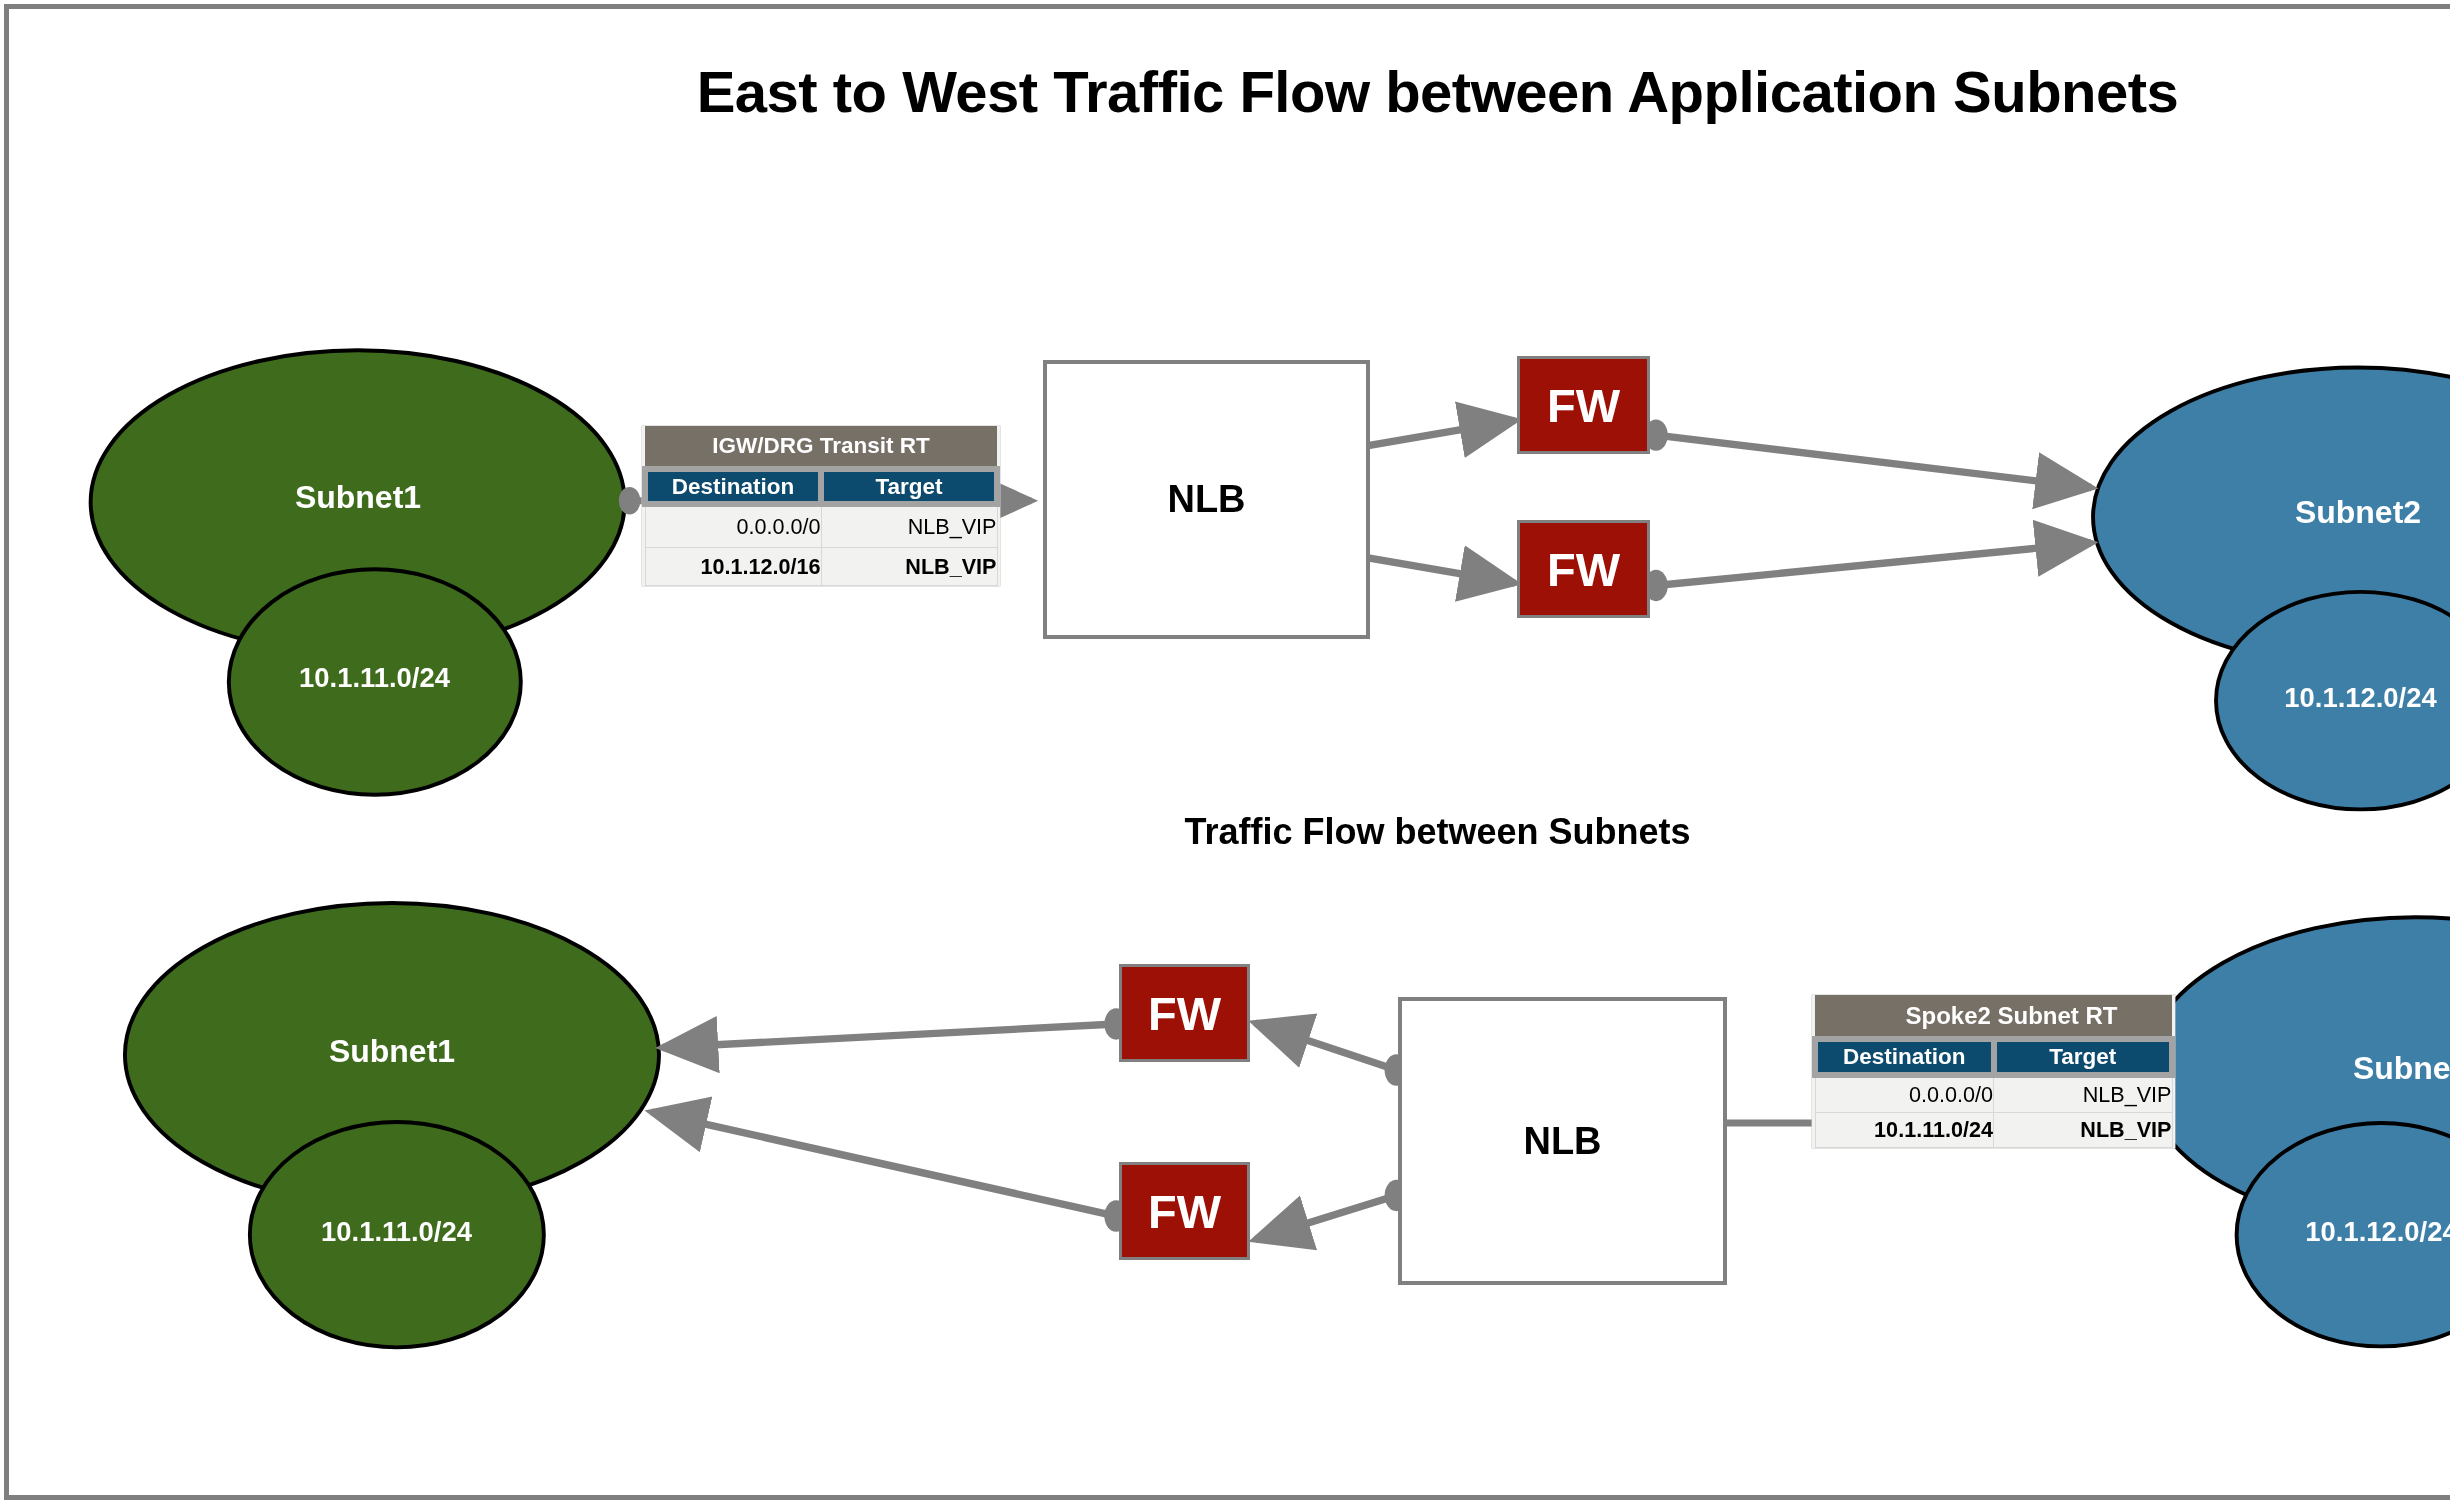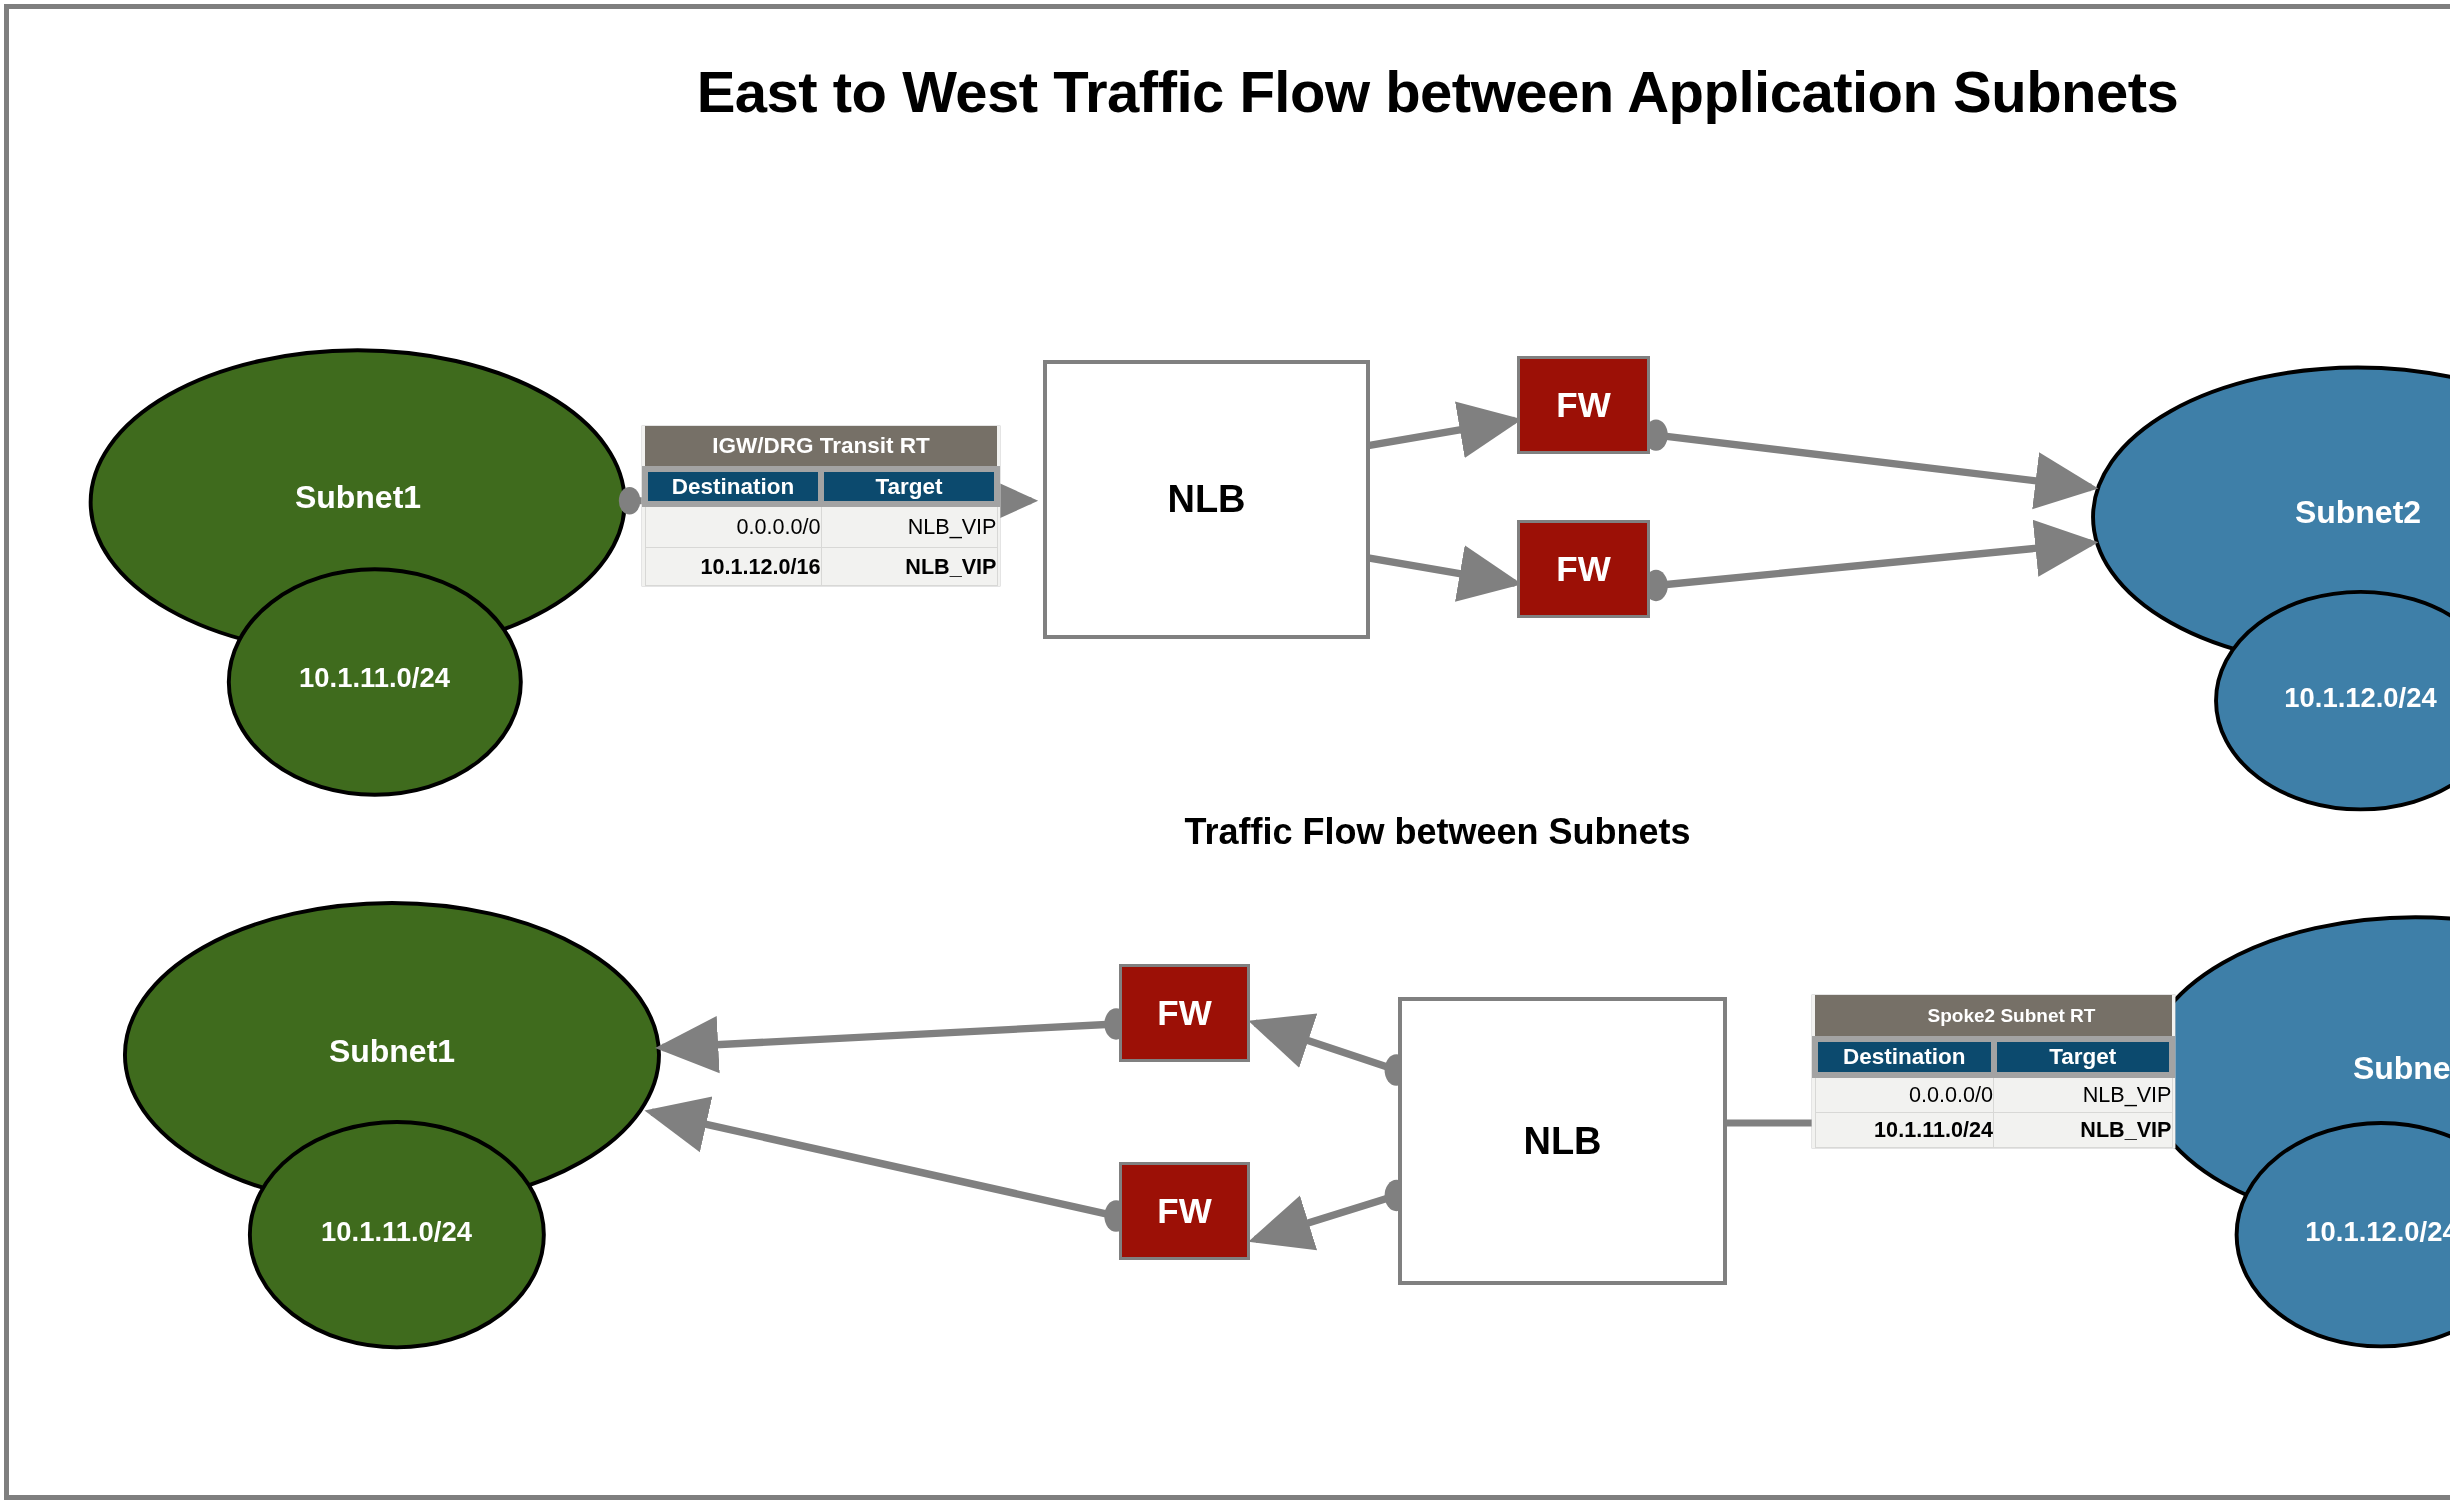--- a/index.html
+++ b/index.html
@@ -44,21 +44,21 @@
     display:flex;align-items:center;justify-content:center;
   }
   .nlb-label{font-size:38px;font-weight:bold;color:#000000;}
 
   .fw-box{
     background:#9c1006;
     border:3.4px solid #808080;
     box-sizing:border-box;
     display:flex;align-items:center;justify-content:center;
   }
-  .fw-label{font-size:35px;font-weight:bold;color:#ffffff;}
+  .fw-label{font-size:47px;font-weight:bold;color:#ffffff;}
 
   
   .rt{
     border-collapse:collapse;
     border-spacing:0;
     table-layout:fixed;
     background:#f2f2f0;
     box-shadow:0 0 0 0.5px #c9c9c9;
   }
   .rt td{
@@ -195,21 +195,21 @@
   <div class="abs fw-box" style="left:1119px;top:964px;width:131px;height:98px;">
     <span class="fw-label">FW</span>
   </div>
   <div class="abs fw-box" style="left:1119px;top:1162px;width:131px;height:98px;">
     <span class="fw-label">FW</span>
   </div>
 
   <table class="abs rt" style="left:1812px;top:995px;width:363px;">
     <tbody>
         <tr>
-      <td class="rt-title" colspan="2" style="height:41px;font-size:19px;padding-left:36px;">Spoke2 Subnet RT</td>
+      <td class="rt-title" colspan="2" style="height:41px;font-size:24px;padding-left:36px;">Spoke2 Subnet RT</td>
     </tr>
     <tr>
       <td class="rt-head" style="width:52%;height:30px;font-size:22.5px;">Destination</td>
       <td class="rt-head" style="width:48%;height:30px;font-size:22.5px;">Target</td>
     </tr>
     <tr>
       <td class="rt-cell" style="height:34px;font-size:21.6px;">0.0.0.0/0</td>
       <td class="rt-cell" style="height:34px;font-size:21.6px;">NLB_VIP</td>
     </tr>
     <tr>

